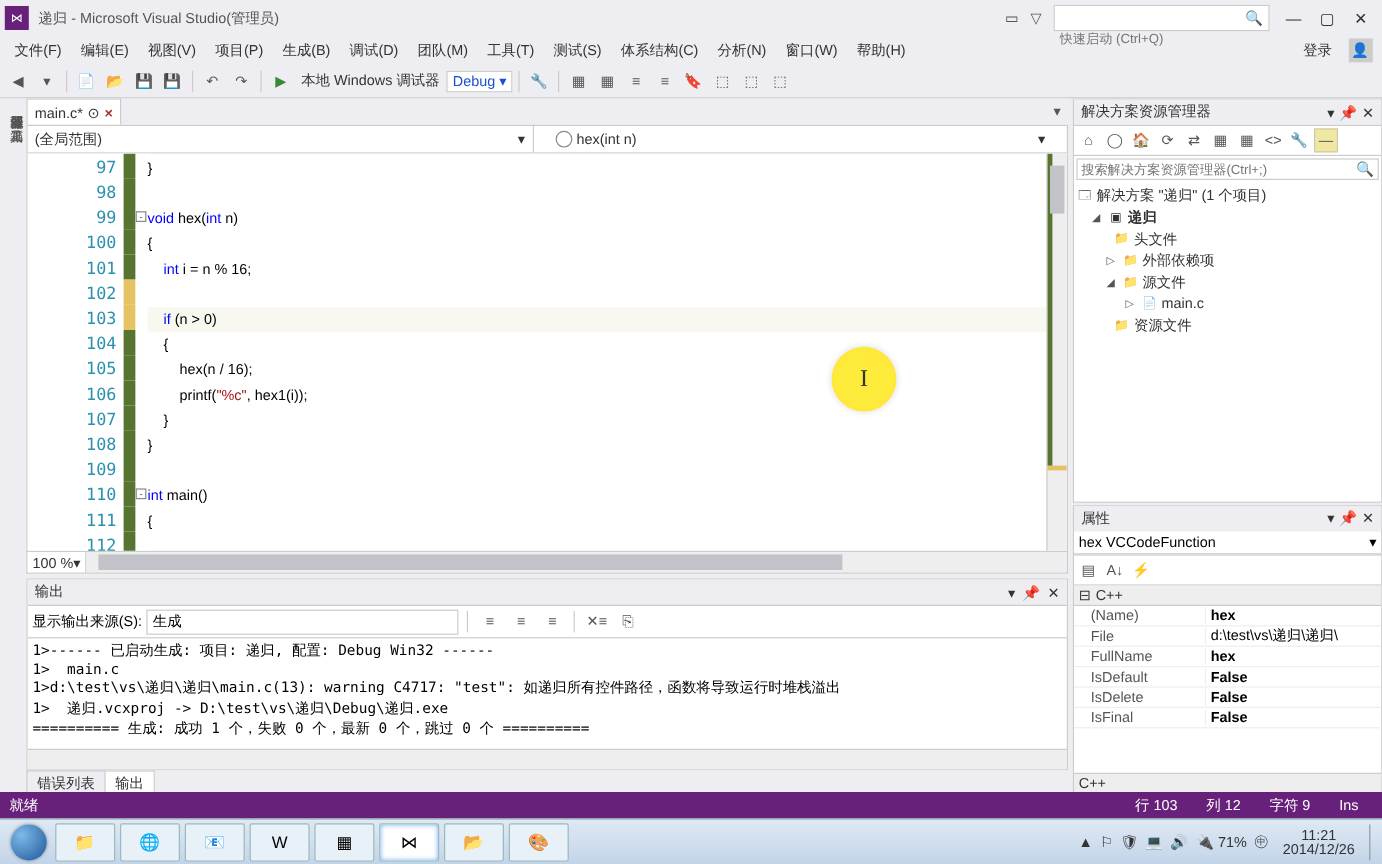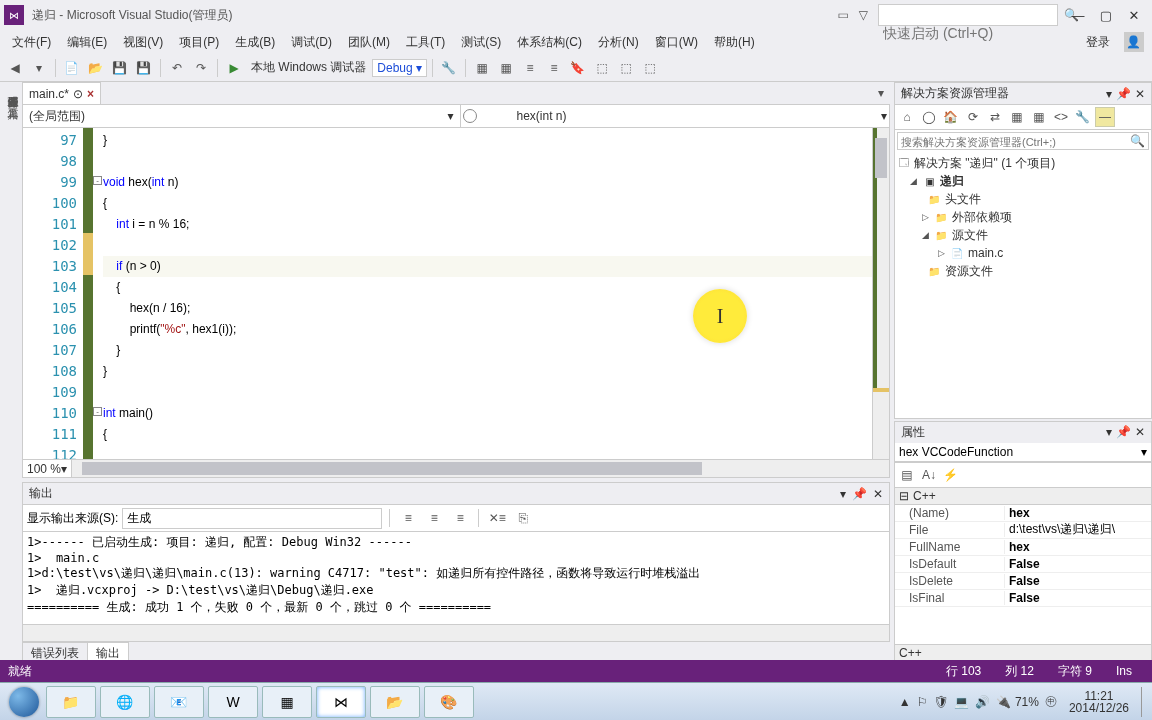--- a/index.html
+++ b/index.html
@@ -3,21 +3,21 @@
 <meta charset="utf-8">
 <style>
 * { margin:0; padding:0; box-sizing:border-box; font-family:"Microsoft YaHei","Segoe UI",Tahoma,sans-serif; font-size:12px; }
 body { width:1152px; height:720px; background:#eeeef2; overflow:hidden; position:relative; }
 .titlebar { height:30px; background:#eeeef2; display:flex; align-items:center; padding:0 4px; }
 .vs-logo { width:20px; height:20px; background:#68217a; display:flex; align-items:center; justify-content:center; color:#fff; font-size:10px; margin-right:8px; }
 .title-text { color:#555; flex:0 0 auto; }
 .title-spacer { flex:1; }
 .title-icons { display:flex; align-items:center; gap:10px; margin-right:10px; color:#555; }
 .quick-launch { display:flex; align-items:center; border:1px solid #ccc; background:#fff; height:22px; padding:0 4px; width:180px; margin-right:6px; }
-.quick-launch input { border:none; outline:none; flex:1; font-size:14px; color:#999; background:transparent;margin-top:36px; }
+.quick-launch input { border:none; outline:none; flex:1; font-size:11px; color:#999; background:transparent;margin-top:36px; }
 .win-btns { display:flex; }
 .win-btn { width:28px; height:22px; display:flex; align-items:center; justify-content:center; color:#333; font-size:13px; }
 .menubar { height:24px; display:flex; align-items:center; padding:0 4px; }
 .menu-item { padding:0 8px; color:#333; height:24px; display:flex; align-items:center; }
 .login-text { margin-left:auto; padding:0 10px; color:#333; }
 .user-icon { width:20px; height:20px; background:#ccc; margin-left:4px; margin-right:4px; display:flex; align-items:center; justify-content:center; }
 .toolbar { height:28px; display:flex; align-items:center; padding:0 4px; gap:2px; border-bottom:1px solid #ccc; }
 .tb-btn { width:22px; height:22px; display:flex; align-items:center; justify-content:center; color:#555; border:1px solid transparent; }
 .tb-sep { width:1px; height:18px; background:#ccc; margin:0 3px; }
 .tb-play { color:#388a34; }
@@ -26,24 +26,24 @@
 .main-area { position:absolute; top:82px; left:0; right:0; bottom:58px; display:flex; }
 .left-tabs { width:22px; background:#eeeef2; display:flex; flex-direction:column; color:#555; }
 .left-tab { writing-mode:vertical-rl; padding:6px 2px; font-size:11px; }
 .editor-pane { flex:1; display:flex; flex-direction:column; min-width:0; }
 .file-tabs { height:22px; display:flex; align-items:stretch; background:#eeeef2; }
 .file-tab { background:#fff; border-top:1px solid #ccc; border-left:1px solid #ccc; border-right:1px solid #ccc; padding:2px 6px; display:flex; align-items:center; gap:4px; color:#333; }
 .file-tab .close { color:#a33; font-weight:bold; }
 .file-tabs-drop { margin-left:auto; width:18px; display:flex; align-items:center; justify-content:center; color:#555; border:1px solid transparent; }
 .scope-bar { height:24px; display:flex; border:1px solid #ccc; background:#fff; }
 .scope-left { flex:1; border-right:1px solid #ccc; padding:2px 6px; color:#333; display:flex; align-items:center; }
-.scope-right { flex:1; padding:2px 2px; color:#333; display:flex; align-items:center;gap:36px; }
+.scope-right { flex:1; padding:2px 18px; color:#333; display:flex; align-items:center; }
 .scope-icon { width:14px; height:14px; border:1px solid #888; border-radius:50%; margin-right:4px; display:inline-block; }
 .code-area { flex:1; display:flex; background:#fff; border:1px solid #ccc; border-top:none; position:relative; overflow:hidden; }
-.gutter { width:60px; background:#fff; text-align:right; color:#2b91af; padding-top:2px; }
+.gutter { width:80px; background:#fff; text-align:right; color:#2b91af; padding-top:2px; }
 .gutter div { height:21px; line-height:21px; padding-right:6px; font-size:14px; font-family:Consolas,monospace; }
 .margin-strip { width:10px; background:#fff; }
 .margin-strip div { height:21px; }
 .outline-strip { width:10px; background:#fff; }
 .outline-strip div { height:21px; position:relative; }
 .outline-box { position:absolute; left:0; top:6px; width:9px; height:9px; border:1px solid #888; background:#fff; font-size:8px; line-height:7px; text-align:center; color:#555; }
 .mod-yellow { background:#e5c365; }
 .mod-green { background:#577430; }
 .code-lines { flex:1; font-family:Consolas,monospace; font-size:15px; padding-top:2px; position:relative; }
 .code-lines .line { height:21px; line-height:21px; white-space:pre; color:#000; }

